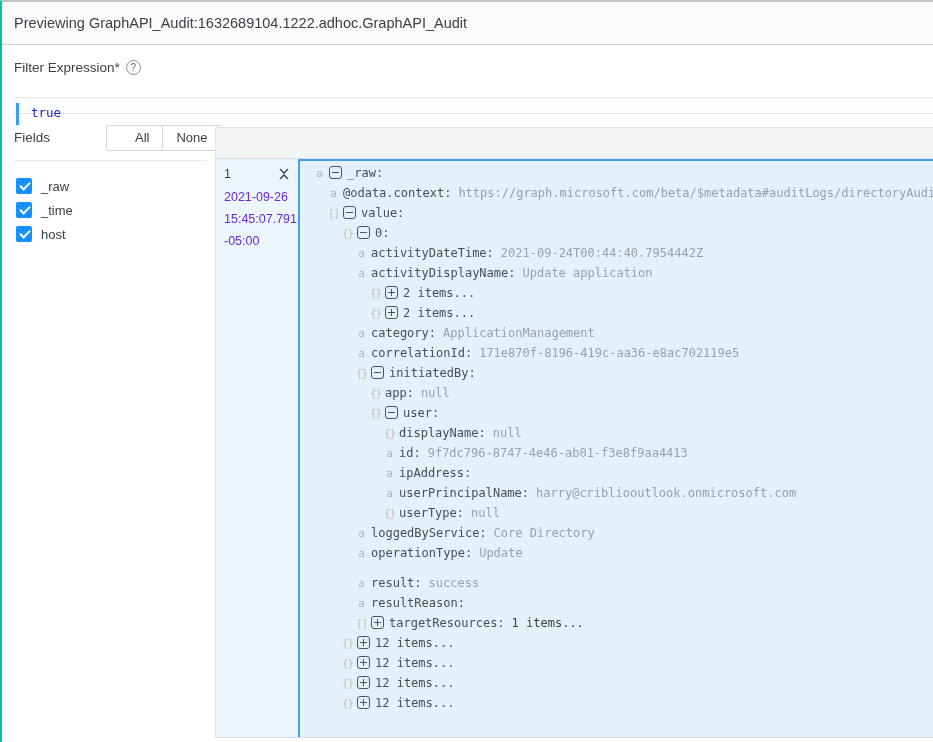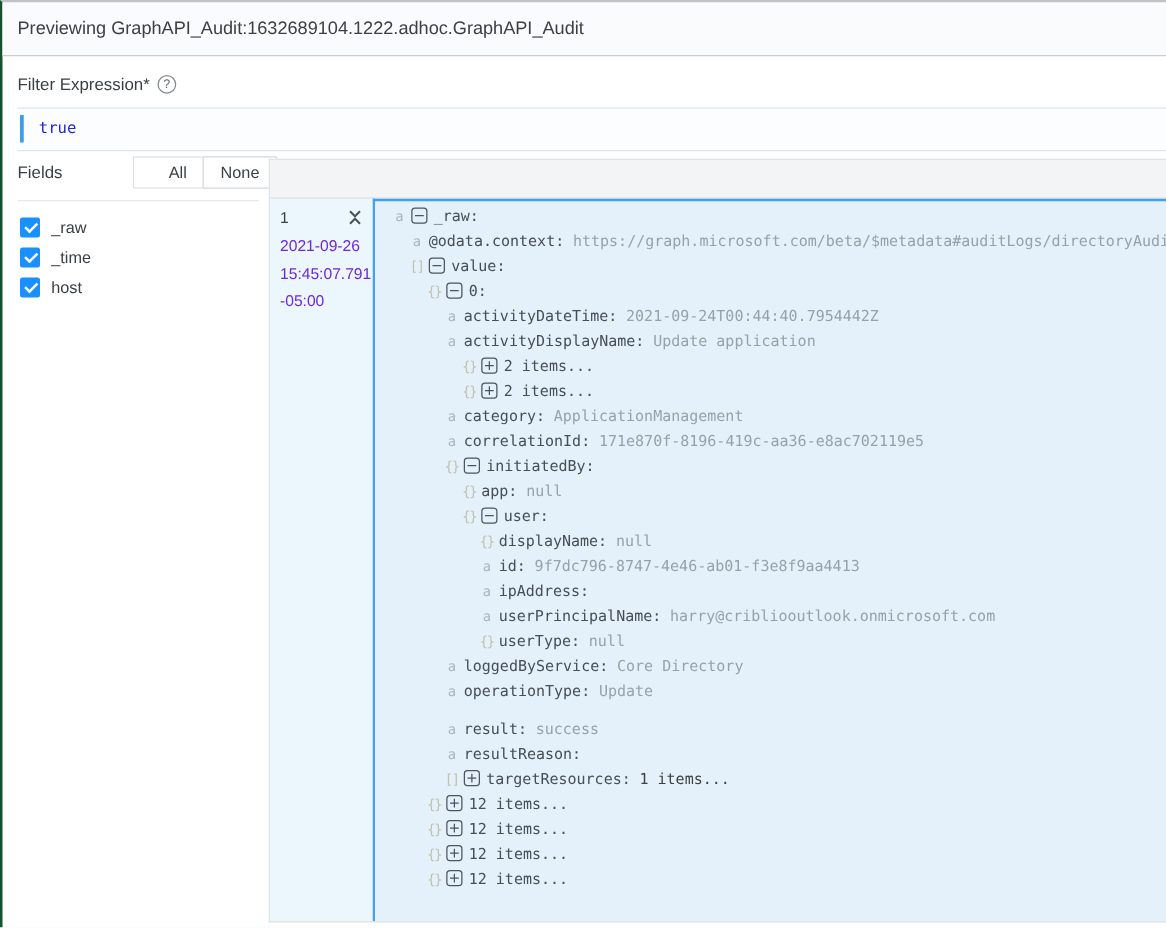--- a/index.html
+++ b/index.html
@@ -1,45 +1,45 @@
 <!DOCTYPE html>
 <html><head>
 <meta charset="utf-8">
 <style>
   * { margin:0; padding:0; box-sizing:border-box; }
   html,body { width:933px; height:742px; overflow:hidden; background:#fff;
               font-family:"Liberation Sans", sans-serif; }
-  .page { position:relative; width:933px; height:742px; border-left:2px solid #14532d; border-top:2px solid #bfc3c7; background:#fff; }
+  .page { position:relative; width:933px; height:742px; border-left:2px solid #14b8a6; border-top:2px solid #bfc3c7; background:#fff; }
 
   
   .dlg-header { position:absolute; left:0; top:0; right:0; height:43px; background:#fafbfc;
                 border-bottom:1px solid #c9cdd1; display:flex; align-items:center; padding-left:12px; }
   .dlg-title { font-size:14.5px; color:#3a4045; }
 
   
   .filter-label-row { position:absolute; left:12px; top:58px; display:flex; align-items:center; gap:6px; }
   .filter-label { font-size:13.5px; color:#3a4045; }
   .help-icon { width:15px; height:15px; border:1px solid #878d93; border-radius:50%;
                font-size:10px; color:#60666c; display:flex; align-items:center; justify-content:center; }
-  .filter-editor { position:absolute; left:12px; top:84px; right:0; height:35px; background:#fcfdfe;
+  .filter-editor { position:absolute; left:12px; top:95px; right:0; height:17px; background:#fcfdfe;
                    border-top:1px solid #e2e6ea; border-bottom:1px solid #e2e6ea; }
   .caret-bar { position:absolute; left:2px; top:5px; width:3px; height:22px; background:#3d9de8; }
   .filter-code { font-family:"DejaVu Sans Mono", monospace; font-size:12.5px; color:#2424cb;
                  line-height:30px; padding-left:17px; }
 
   
   .fields-title { position:absolute; left:12px; top:123px; height:26px; line-height:26px; font-size:13.5px; color:#3a4045; }
   .btn-group { position:absolute; left:104px; top:123px; display:flex; }
   .btn { height:26px; padding:0 13px; background:#fff; border:1px solid #d4d8dc; font-size:13px;
          color:#3a4045; line-height:24px; text-align:center; }
   .btn-all { border-radius:2px 0 0 2px; border-right:none;padding-left:28px; }
   .btn-none { border-radius:0 2px 2px 0; }
   .fields-divider { position:absolute; left:12px; top:158px; width:193px; height:1px; background:#e6e8ea; }
   .fields-list { position:absolute; left:14px; top:172px; width:190px; }
-  .field-row { display:flex; align-items:flex-start; height:24px; }
+  .field-row { display:flex; align-items:center; height:24px; }
   .checkbox { width:16px; height:16px; background:#1890ff; border-radius:2px; position:relative; flex:0 0 16px; }
   .checkbox::after { content:""; position:absolute; left:3.5px; top:4px; width:8px; height:4px;
                      border-left:2px solid #fff; border-bottom:2px solid #fff; transform:rotate(-45deg); }
   .field-label { margin-left:9px; font-size:13px; color:#3a4045; }
 
   
   .events-table { position:absolute; left:213px; top:125px; right:0; bottom:0;
                   border-left:1px solid #dfe3e6; border-top:1px solid #dfe3e6; background:#fff; }
   .events-header { height:31px; background:#f3f4f6; border-bottom:1px solid #d9dde0; }
   .event-row { display:flex; height:580px; }

